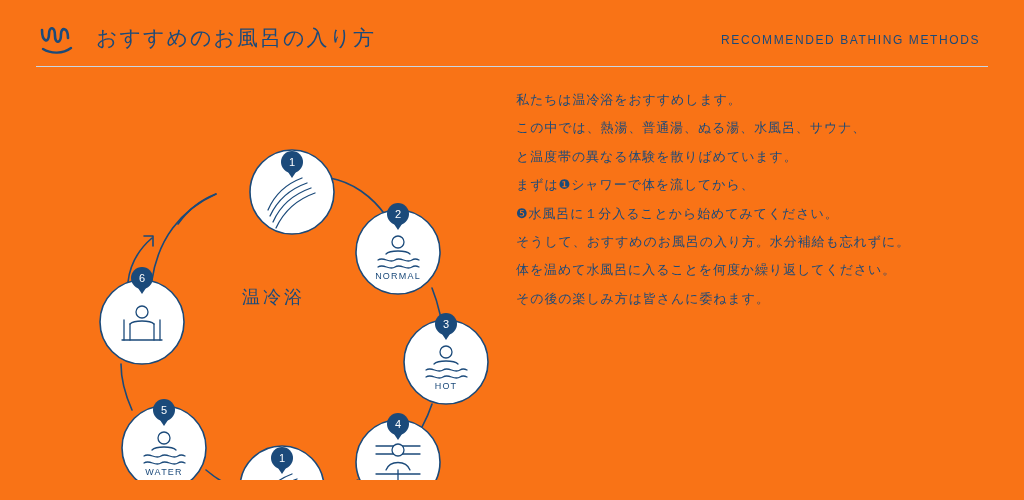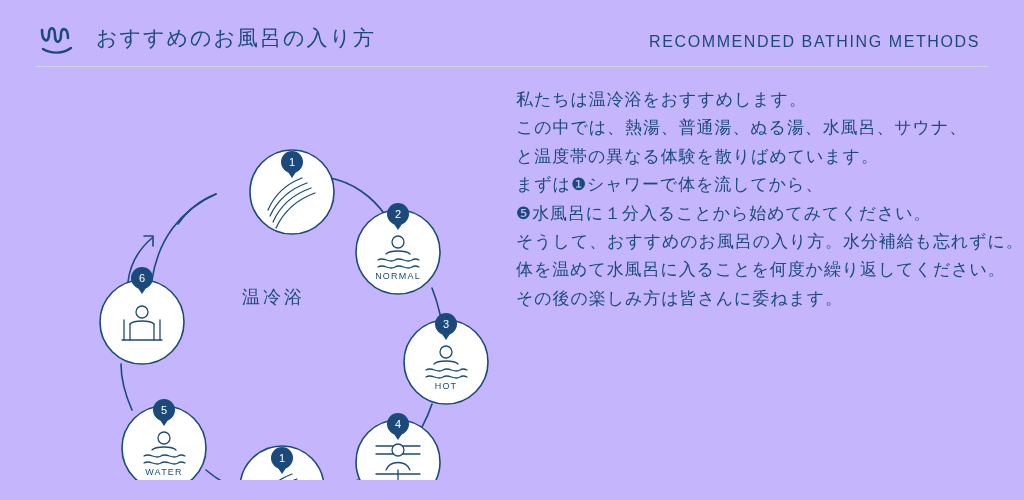--- a/index.html
+++ b/index.html
@@ -13,21 +13,21 @@
     position: relative;
     font-family: "Liberation Sans", "DejaVu Sans", sans-serif;
     color: #1f4e79;
     overflow: hidden;
   }
   #page {
     position: absolute;
     left: 0; top: 0;
     width: 1024px;
     height: 500px;
-    background: #c4b5fd;
+    background: #f97316;
   }
 
   
   #header {
     position: absolute;
     left: 0; top: 0;
     width: 1024px;
     height: 72px;
   }
   #logo-mark {
@@ -44,21 +44,21 @@
     font-size: 21px;
     letter-spacing: 2px;
     color: #1b4a7a;
     font-weight: 500;
     white-space: nowrap;
   }
   #header-eyebrow {
     position: absolute;
     right: 44px;
     top: 33px;
-    font-size: 16px;
+    font-size: 12px;
     letter-spacing: 1.6px;
     color: #1b4a7a;
     white-space: nowrap;
   }
   #header-rule {
     position: absolute;
     left: 36px;
     top: 66px;
     width: 952px;
     height: 1px;
@@ -87,21 +87,21 @@
   }
 
   
   #text-col {
     position: absolute;
     left: 516px;
     top: 86px;
     width: 470px;
   }
   #text-col .line {
-    font-size: 17px;
+    font-size: 13px;
     line-height: 28.4px;
     letter-spacing: 0.9px;
     color: #1b4a7a;
     white-space: nowrap;
   }
 </style>
 </head>
 <body>
 
 <div id="page">

